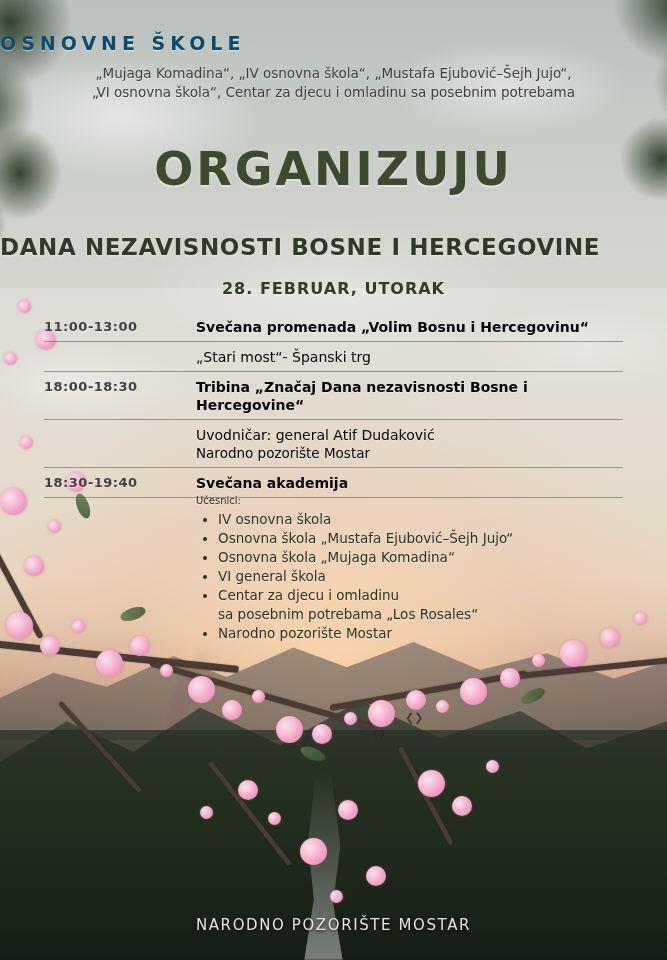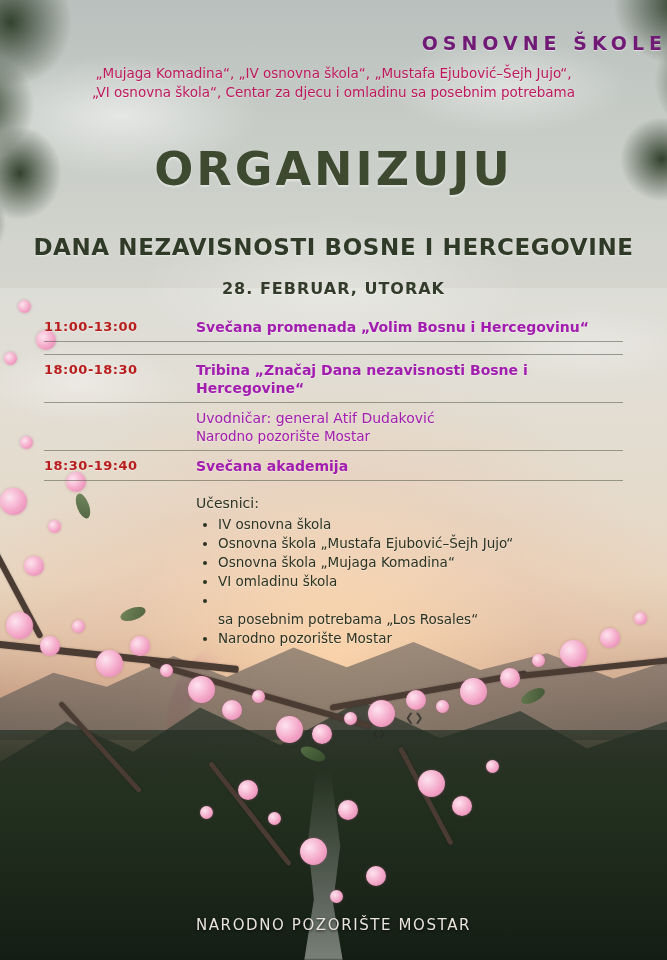--- a/index.html
+++ b/index.html
@@ -170,35 +170,35 @@
   
   .content {
     position: absolute;
     inset: 0;
     padding: 0;
   }
   .school-head {
     position: absolute;
     top: 32px;
     left: 0; right: 0;
-    text-align: right;
+    text-align: left;
     font-size: 19px;
     letter-spacing: 5px;
     font-weight: bold;
-    color: #701a75;
+    color: #0c4a6e;
     text-shadow: 0 1px 1px rgba(255,255,255,.5);
   }
   .school-list {
     position: absolute;
     top: 64px;
     left: 32px; right: 32px;
     text-align: center;
     font-size: 13.5px;
     line-height: 19px;
-    color: #be185d;
+    color: #404040;
     text-shadow: 0 1px 1px rgba(255,255,255,.45);
   }
   .organizuju {
     position: absolute;
     top: 142px;
     left: 0; right: 0;
     text-align: center;
     font-size: 46px;
     font-weight: bold;
     letter-spacing: 3px;
@@ -213,21 +213,21 @@
     font-size: 14.5px;
     font-weight: bold;
     letter-spacing: 1.2px;
     color: #3c4632;
     text-shadow: 0 1px 1px rgba(255,255,255,.45);
   }
   .program-title {
     position: absolute;
     top: 234px;
     left: 0; right: 0;
-    text-align: center;
+    text-align: left;
     font-size: 23px;
     font-weight: bold;
     letter-spacing: 0.6px;
     color: #2f3a27;
     text-shadow: 0 1px 2px rgba(255,255,255,.5);
   }
   .date-line {
     position: absolute;
     top: 279px;
     left: 0; right: 0;
@@ -251,29 +251,29 @@
     padding: 6px 0 5px 0;
   }
   .sched-row.has-rule {
     border-bottom: 1px solid rgba(70,80,60,0.5);
   }
   .sched-time {
     width: 152px;
     flex: 0 0 152px;
     font-size: 13px;
     font-weight: bold;
-    color: #b91c1c;
+    color: #404040;
     letter-spacing: .5px;
     text-shadow: 0 1px 1px rgba(255,255,255,.4);
     padding-top: 1px;
   }
   .sched-desc {
     flex: 1 1 auto;
     font-size: 14px;
-    color: #a21caf;
+    color: #000000;
     line-height: 18px;
     text-shadow: 0 1px 1px rgba(255,255,255,.4);
   }
   .sched-desc.bold {
     font-weight: bold;
   }
   .sched-desc .sub {
     display: block;
     font-weight: normal;
     font-size: 13.5px;
@@ -282,21 +282,21 @@
 
   .participants {
     position: absolute;
     top: 495px;
     left: 196px;
     right: 40px;
     color: #2b3424;
     text-shadow: 0 1px 1px rgba(255,255,255,.4);
   }
   .participants-title {
-    font-size: 14px;
+    font-size: 10px;
     margin-bottom: 4px;
   }
   .participants ul {
     margin: 0;
     padding-left: 22px;
     list-style: disc;
   }
   .participants li {
     font-size: 13.5px;
     line-height: 19px;
@@ -414,20 +414,21 @@
 
     <div class="schedule">
 
       <div class="sched-row has-rule">
         <div class="sched-time">11:00-13:00</div>
         <div class="sched-desc bold">Svečana promenada „Volim Bosnu i Hercegovinu“</div>
       </div>
 
       <div class="sched-row has-rule">
         <div class="sched-time"></div>
+        <div class="sched-desc">„Stari most“- Španski trg</div>
       </div>
 
       <div class="sched-row has-rule">
         <div class="sched-time">18:00-18:30</div>
         <div class="sched-desc bold">Tribina „Značaj Dana nezavisnosti Bosne i Hercegovine“</div>
       </div>
 
       <div class="sched-row has-rule">
         <div class="sched-time"></div>
         <div class="sched-desc">
@@ -442,23 +443,23 @@
       </div>
 
     </div>
 
     <div class="participants">
       <div class="participants-title">Učesnici:</div>
       <ul>
         <li>IV osnovna škola</li>
         <li>Osnovna škola „Mustafa Ejubović–Šejh Jujo“</li>
         <li>Osnovna škola „Mujaga Komadina“</li>
-        <li>VI omladinu škola</li>
+        <li>VI general škola</li>
         <li>
-          <br>
+          <span>Centar za djecu i omladinu</span><br>
           <span>sa posebnim potrebama „Los Rosales“</span>
         </li>
         <li>Narodno pozorište Mostar</li>
       </ul>
     </div>
 
     <div class="footer">NARODNO POZORIŠTE MOSTAR</div>
   </div>
 </div>
 

